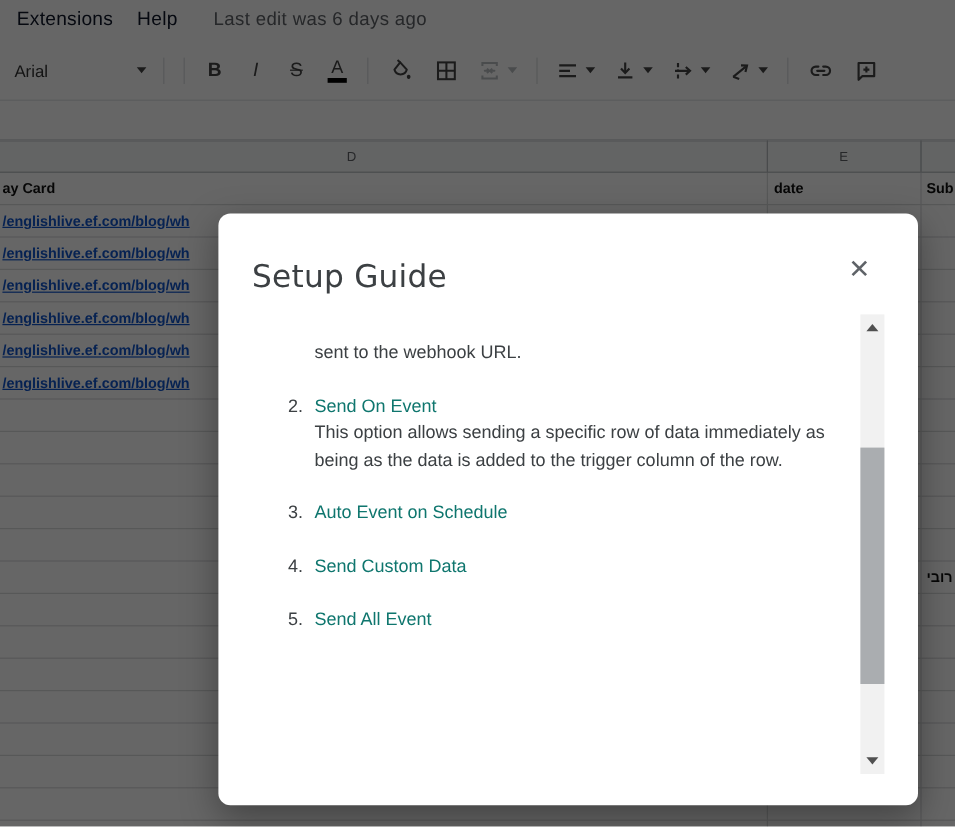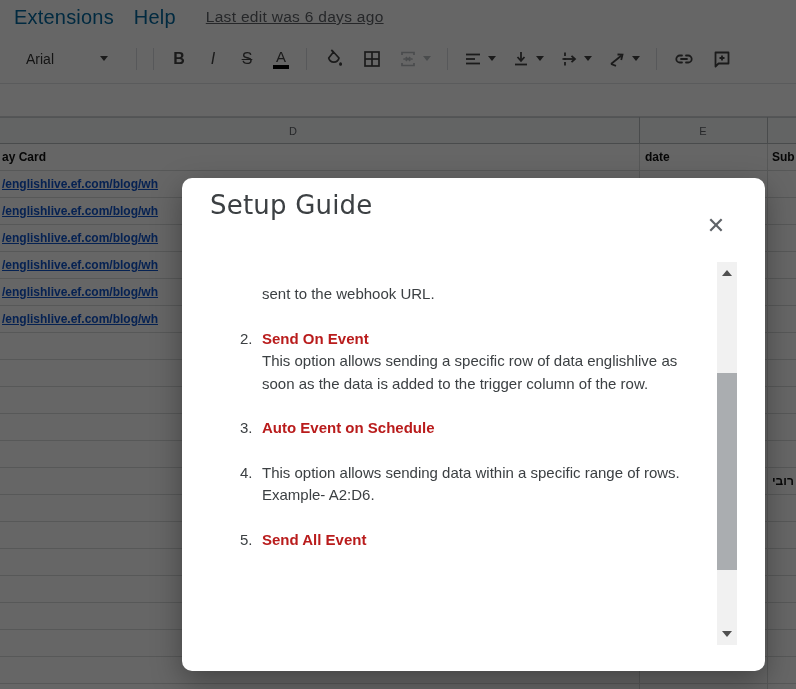--- a/index.html
+++ b/index.html
@@ -8,46 +8,46 @@
     position:relative; width:796px; height:689px; background:#fff;
     font-family:"Liberation Sans", sans-serif; overflow:hidden;
   }
 
   
   .menubar {
     position:absolute; top:0; left:0; right:0; height:34px;
     display:flex; align-items:center; padding-left:8px; background:#fff;
   }
   .menu-item {
-    font-size:20px; color:#0369a1; padding:4px 6px; margin-right:8px;
+    font-size:16px; color:#0f172a; padding:4px 6px; margin-right:8px;
     border-radius:4px; cursor:default; letter-spacing:.2px;
   }
   .last-edit {
     margin-left:16px; font-size:15.5px; color:#5f6368;
-    text-decoration:underline; letter-spacing:.3px;
+    letter-spacing:.3px;
   }
 
   
   .toolbar {
     position:absolute; top:34px; left:0; right:0; height:50px;
     display:flex; align-items:center; padding-left:10px; background:#fff;
     border-bottom:1px solid #e0e3e7; color:#444;
   }
   .tb-btn {
     display:flex; align-items:center; justify-content:center;
     height:30px; border-radius:3px; flex:0 0 auto;
   }
   .caret {
     width:0; height:0; border-left:4px solid transparent;
     border-right:4px solid transparent; border-top:5px solid #444;
     display:inline-block; margin-left:6px;
   }
   .caret.light { border-top-color:#b9bdc1; }
   .sep { width:1px; height:22px; background:#dadce0; margin:0 8px; flex:0 0 auto; }
-  .font-name-ctl { width:118px; padding:0 6px 0 2px;gap:40px; }
+  .font-name-ctl { width:118px; justify-content:space-between; padding:0 6px 0 2px;gap:40px; }
   .font-name-ctl span { font-size:14px; color:#333; }
   .font-size-ctl { width:74px; justify-content:space-between; padding:0 6px 0 16px; }
   .font-size-ctl span { font-size:14px; color:#333; }
   .fmt-btn { width:34px; font-size:16px; color:#444; }
   .glyph-b { font-weight:bold; }
   .glyph-i { font-style:italic; font-weight:500; }
   .glyph-s { text-decoration:line-through; font-weight:500; }
   .text-color-stack { display:flex; flex-direction:column; align-items:center; line-height:1; }
   .text-color-stack .a { font-size:15px; font-weight:500; }
   .text-color-stack .bar { width:16px; height:4px; background:#000; margin-top:1px; }
@@ -91,38 +91,38 @@
   
   .overlay { position:absolute; inset:0; background:rgba(0,0,0,0.6); z-index:5; }
 
   
   .modal {
     position:absolute; left:182px; top:178px; width:583px; height:493px;
     background:#fff; border-radius:10px; z-index:10;
     box-shadow:0 10px 30px rgba(0,0,0,.35);
   }
   .modal-title {
-    position:absolute; left:28px; top:12px; font-size:26px; color:#3c4043;
+    position:absolute; left:28px; top:38px; font-size:26px; color:#3c4043;
     font-family:"DejaVu Sans", sans-serif; letter-spacing:.2px;
   }
   .modal-close {
     position:absolute; left:520px; top:33px; width:28px; height:28px;
     display:flex; align-items:center; justify-content:center;
     font-size:22px; color:#5f6368; cursor:pointer; font-family:"DejaVu Sans",sans-serif;
   }
   .modal-body {
     position:absolute; left:0; right:0; top:78px; height:387px;
     overflow:hidden; padding:0 73px 0 58px;
   }
   .modal-content { margin-top:-9px; }
   .guide-text, .guide-item { font-size:15px; line-height:22.5px; color:#3c4043;margin-top:36px; }
   .guide-text { padding-left:22px; }
   .guide-item { display:grid; grid-template-columns:22px 1fr; margin-top:22px; }
   .guide-item .num { color:#3c4043; }
-  .guide-item .item-title { font-weight:bold; color:#b91c1c; display:block; }
+  .guide-item .item-title { font-weight:normal; color:#0f766e; display:block; }
   .guide-item .item-body { max-width:455px; }
 
   
   .m-scrollbar {
     position:absolute; left:535px; top:84px; width:20px; height:383px;
     background:#f1f1f1; z-index:11;
   }
   .m-thumb { position:absolute; left:0; top:111px; width:20px; height:197px; background:#aaadb0; }
   .sb-arrow { position:absolute; left:50%; transform:translateX(-50%);
     width:0; height:0; border-left:5px solid transparent; border-right:5px solid transparent; }
@@ -294,33 +294,33 @@
     <div class="modal-close">
       <span>✕</span>
     </div>
     <div class="modal-body">
       <div class="modal-content" id="guide-list">
         <div class="guide-text">sent to the webhook URL.</div>
       <div class="guide-item">
             <span class="num">2.</span>
             <div>
               <span class="item-title">Send On Event</span>
-              <div class="item-body">This option allows sending a specific row of data englishlive as soon as the data is added to the trigger column of the row.</div>
+              <div class="item-body">This option allows sending a specific row of data immediately as being as the data is added to the trigger column of the row.</div>
             </div>
           </div>
           <div class="guide-item">
             <span class="num">3.</span>
             <div>
               <span class="item-title">Auto Event on Schedule</span>
             </div>
           </div>
           <div class="guide-item">
             <span class="num">4.</span>
             <div>
-              <div class="item-body">This option allows sending data within a specific range of rows. Example- A2:D6.</div>
+              <span class="item-title">Send Custom Data</span>
             </div>
           </div>
           <div class="guide-item">
             <span class="num">5.</span>
             <div>
               <span class="item-title">Send All Event</span>
             </div>
           </div>
         </div>
     </div>

